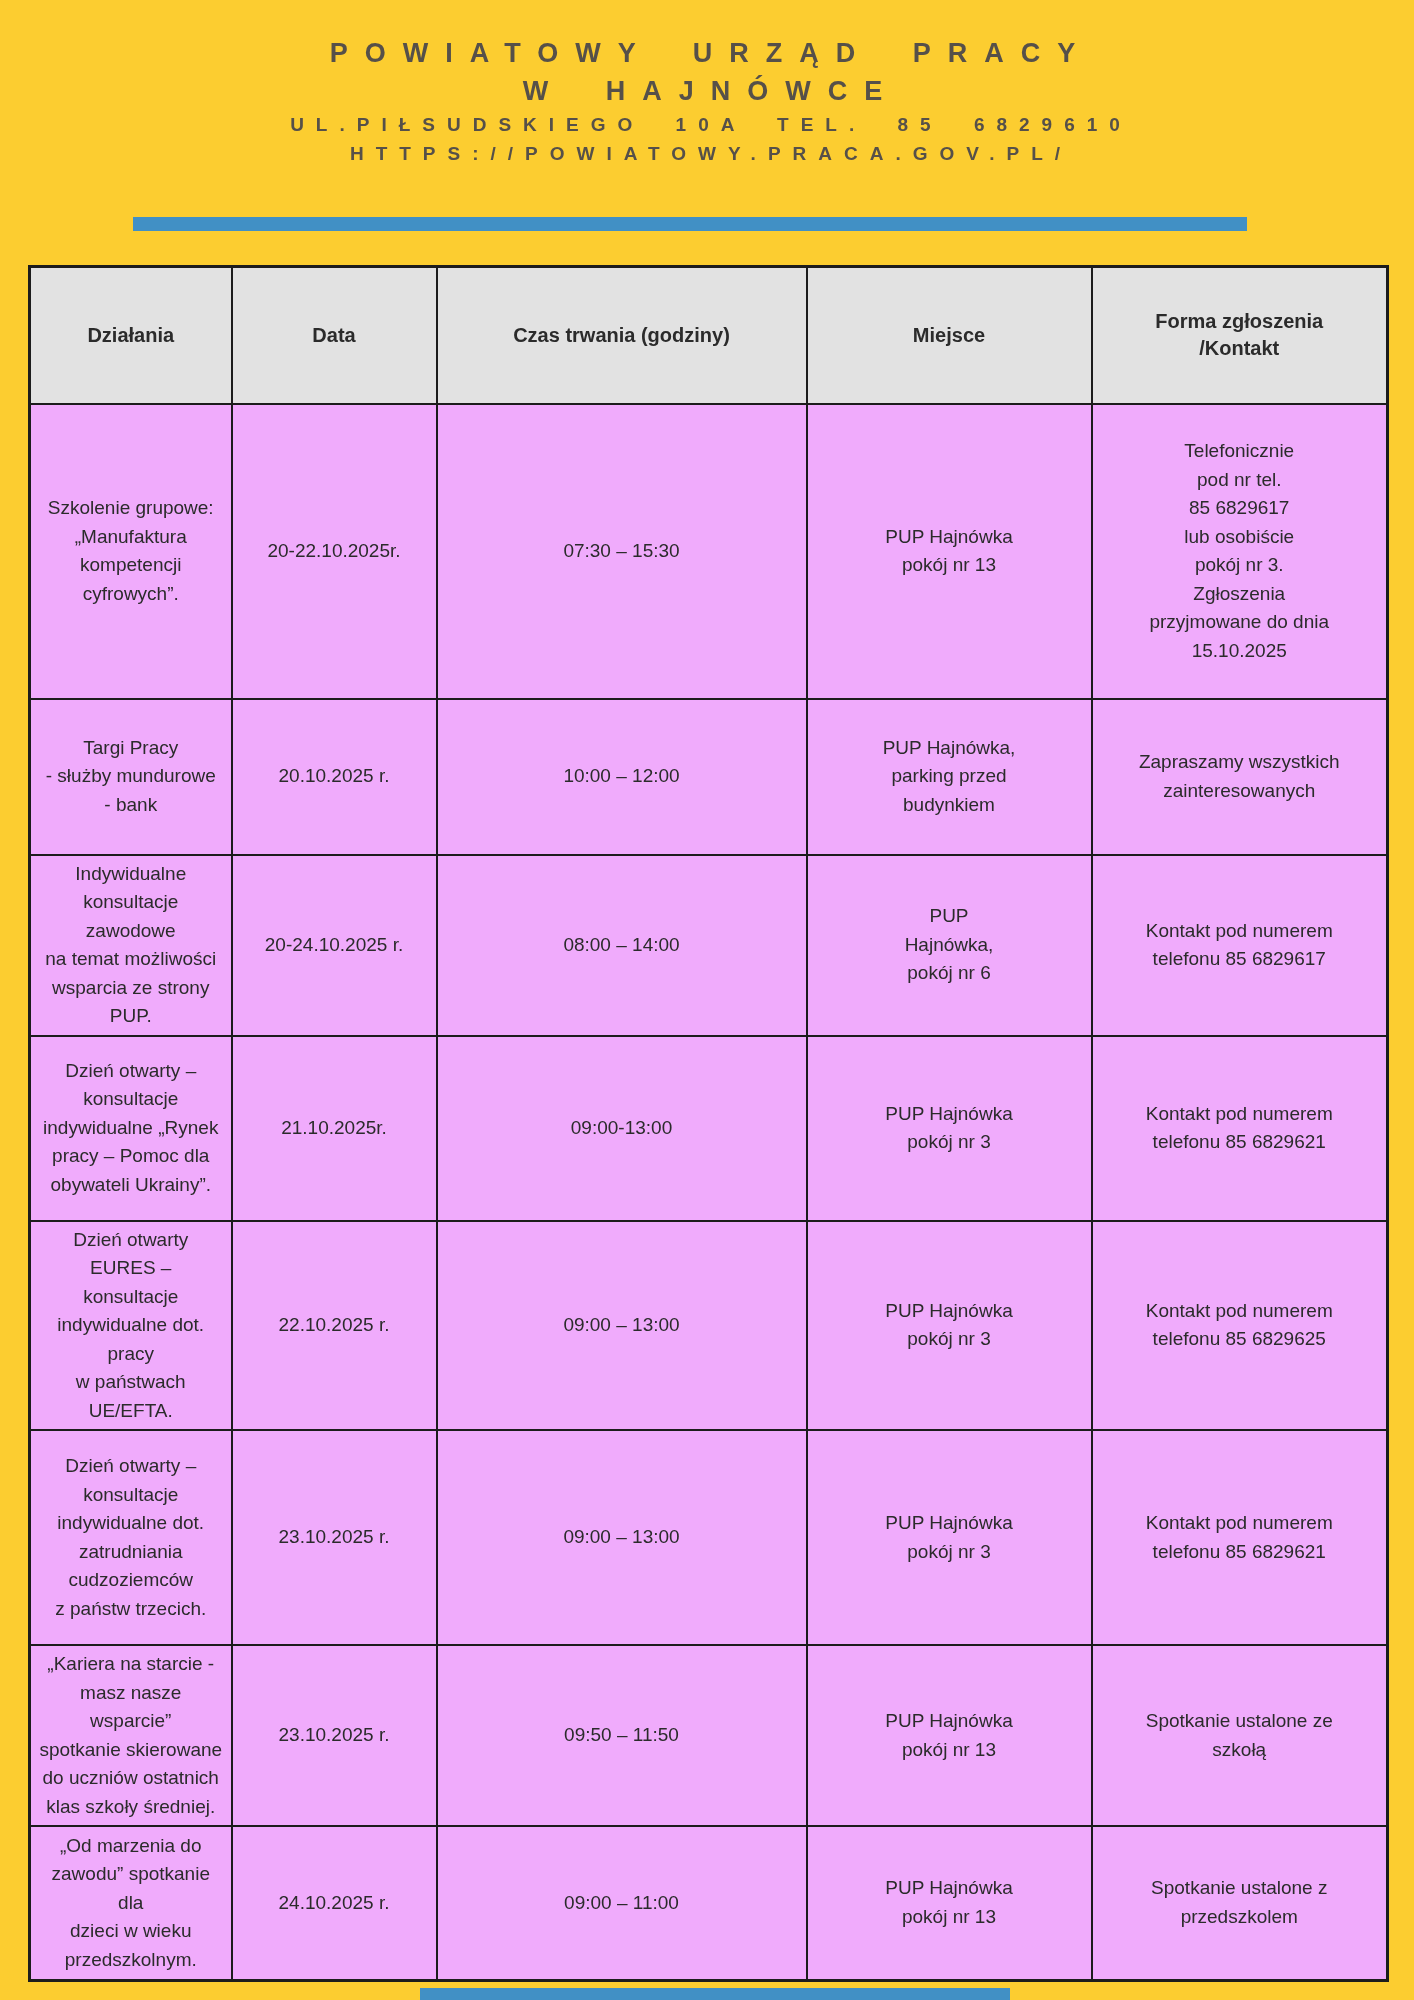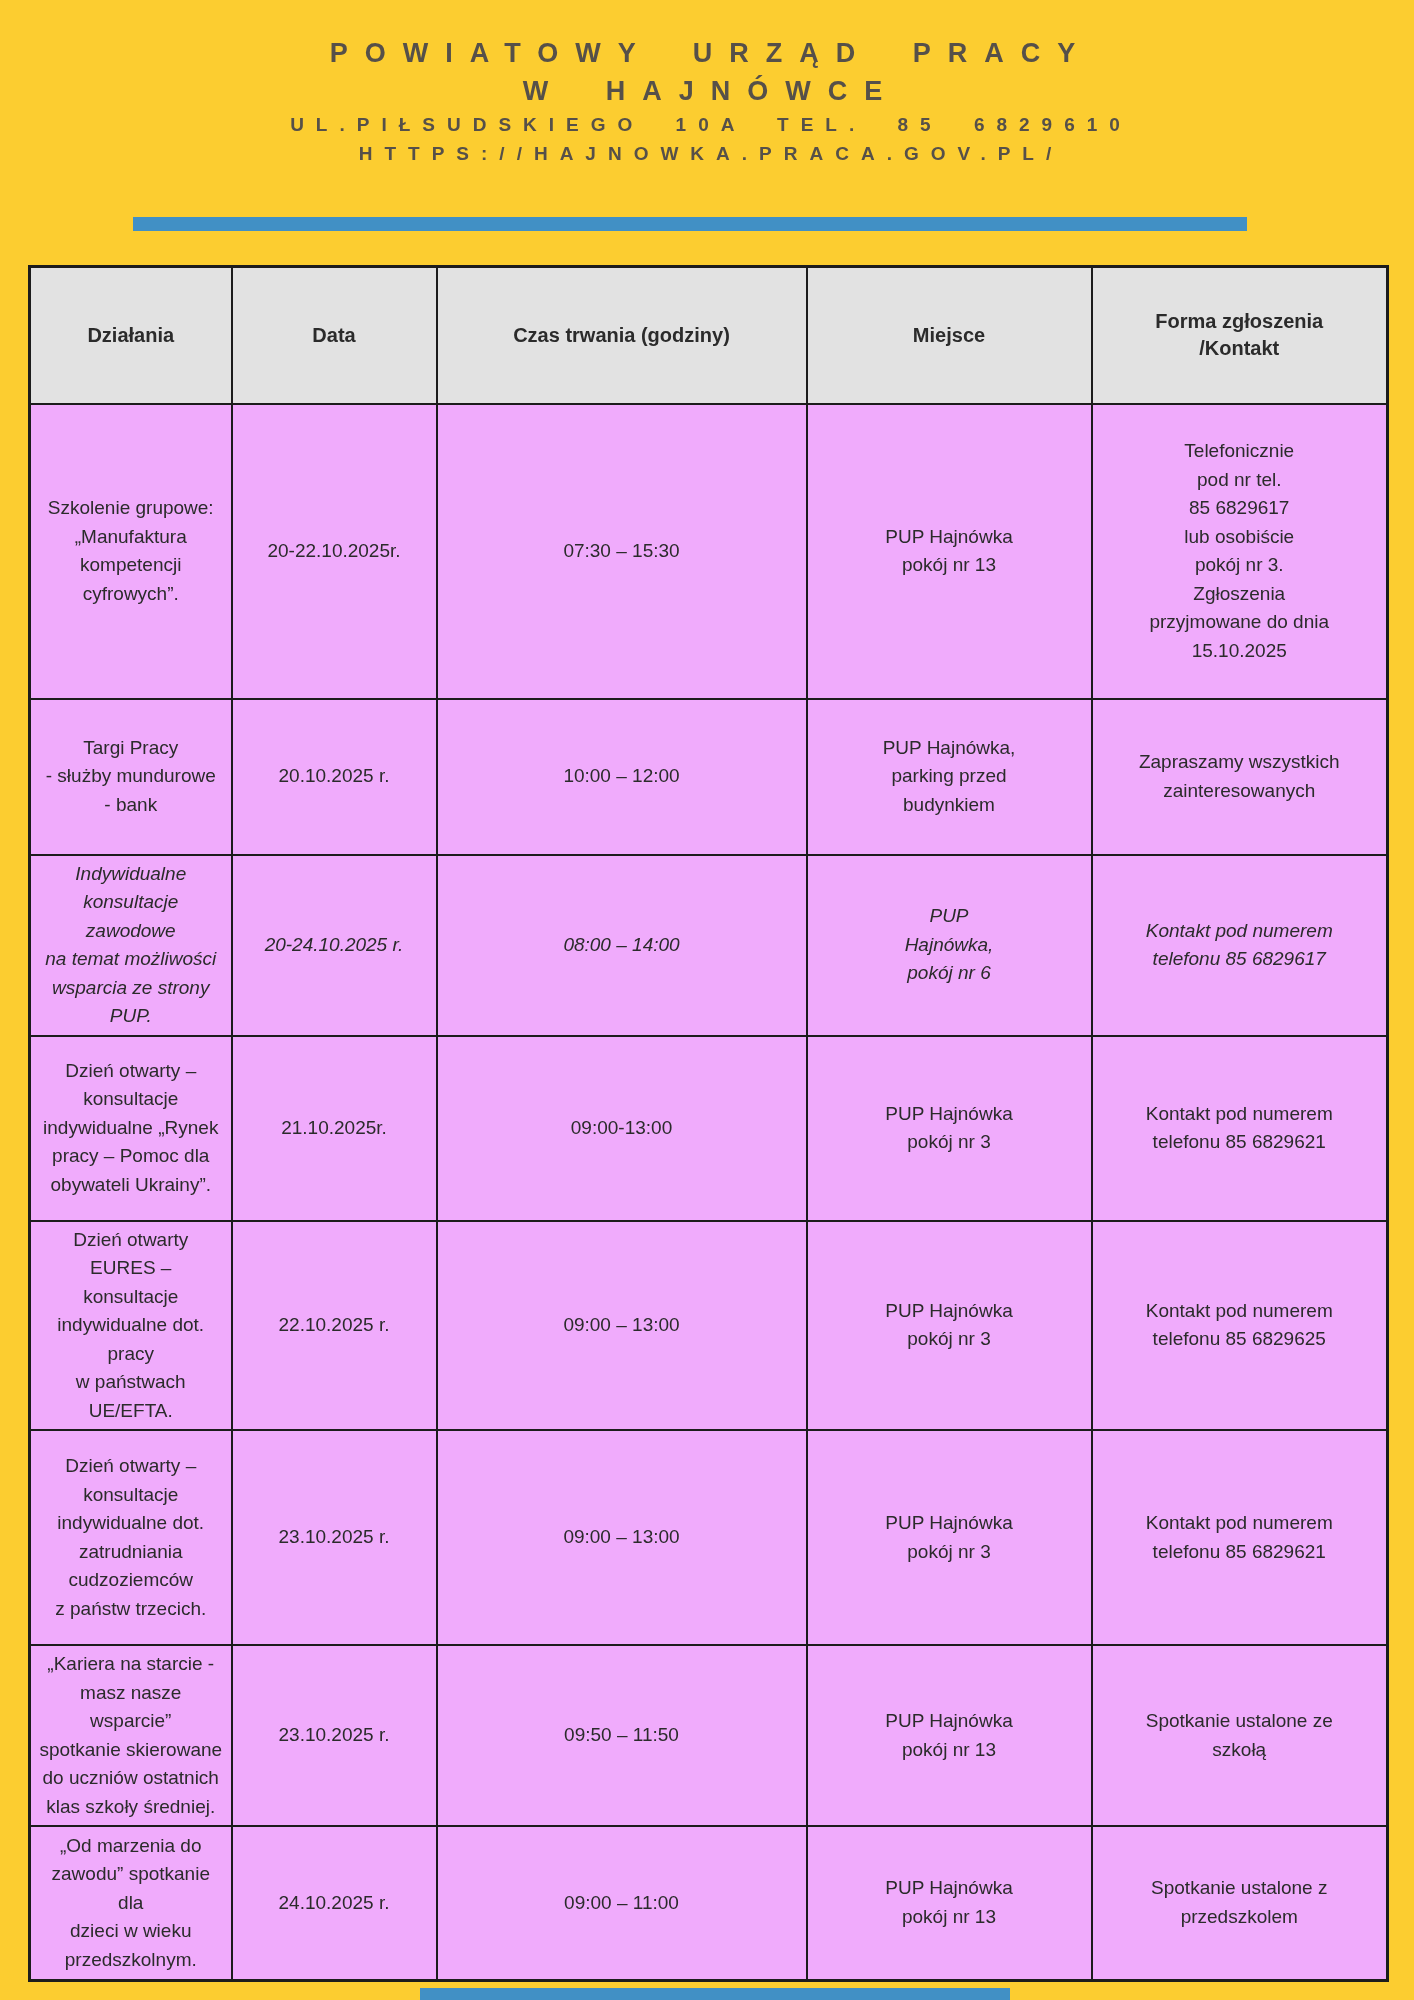--- a/index.html
+++ b/index.html
@@ -59,35 +59,35 @@
   }
   th.col-dzialania, td.col-dzialania{
     text-align:left;
     padding-left:14px;
     padding-right:10px;
   }
   
   tr.h-head{height:137px;}
   tr.h-r1{height:295px;}
   tr.h-r2{height:156px;}
-  tr.h-r3{height:138px;font-style:italic;}
+  tr.h-r3{height:138px;}
   tr.h-r4{height:185px;}
   tr.h-r5{height:185px;}
   tr.h-r6{height:215px;}
   tr.h-r7{height:144px;}
   tr.h-r8{height:154px;}
 </style>
 </head>
 <body>
 
 <header class="masthead">
   <div class="mh-l1">POWIATOWY URZĄD PRACY</div>
   <div class="mh-l2">W HAJNÓWCE</div>
   <div class="mh-l3">UL.PIŁSUDSKIEGO 10A TEL. 85 6829610</div>
-  <div class="mh-l4">HTTPS://HAJNOWKA.PRACA.GOV.PL/</div>
+  <div class="mh-l4">HTTPS://POWIATOWY.PRACA.GOV.PL/</div>
 </header>
 
 <div class="blue-bar"></div>
 
 <table class="schedule">
   <colgroup>
     <col style="width:202px">
       <col style="width:205px">
       <col style="width:370px">
       <col style="width:285px">

